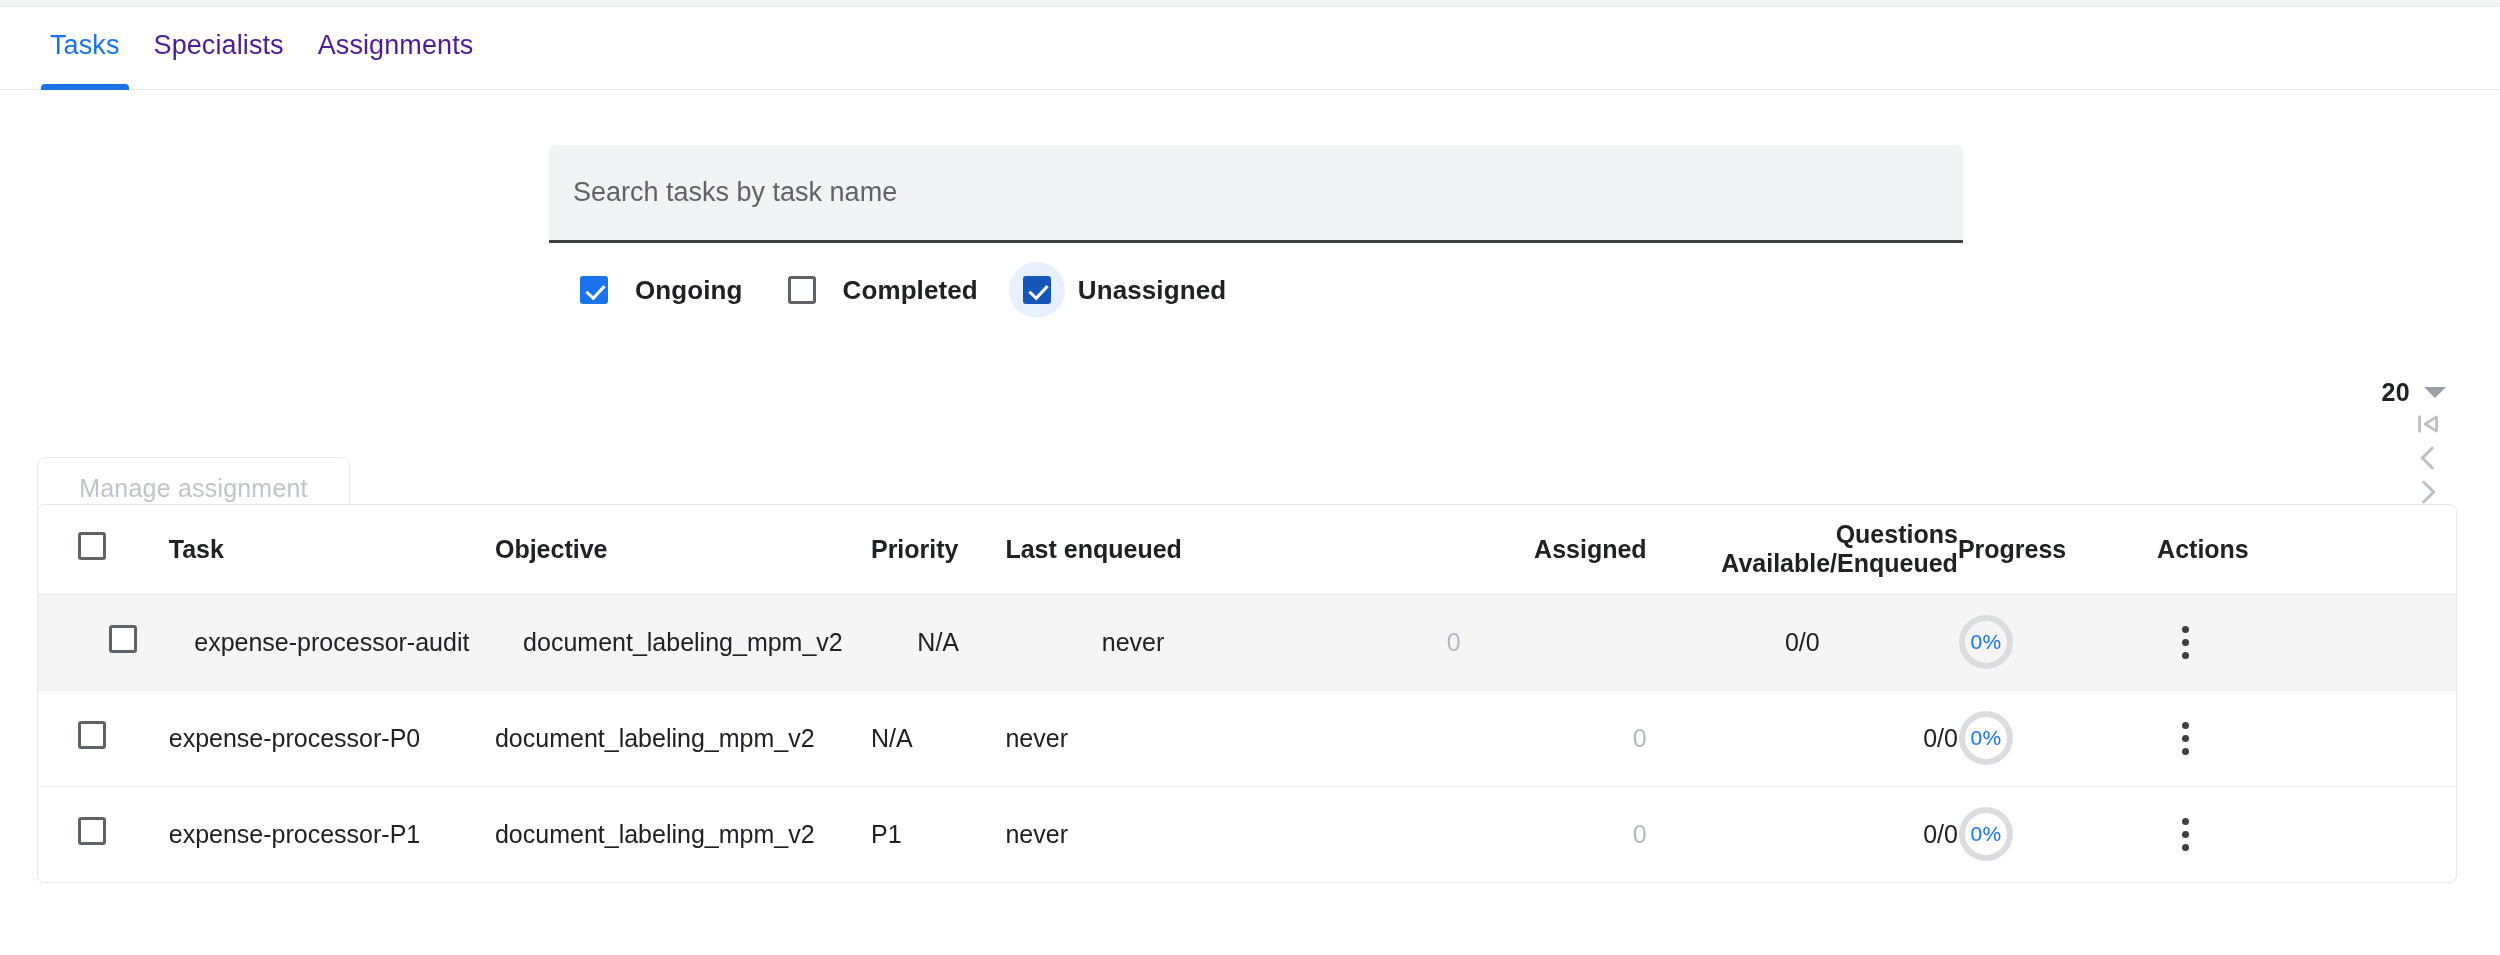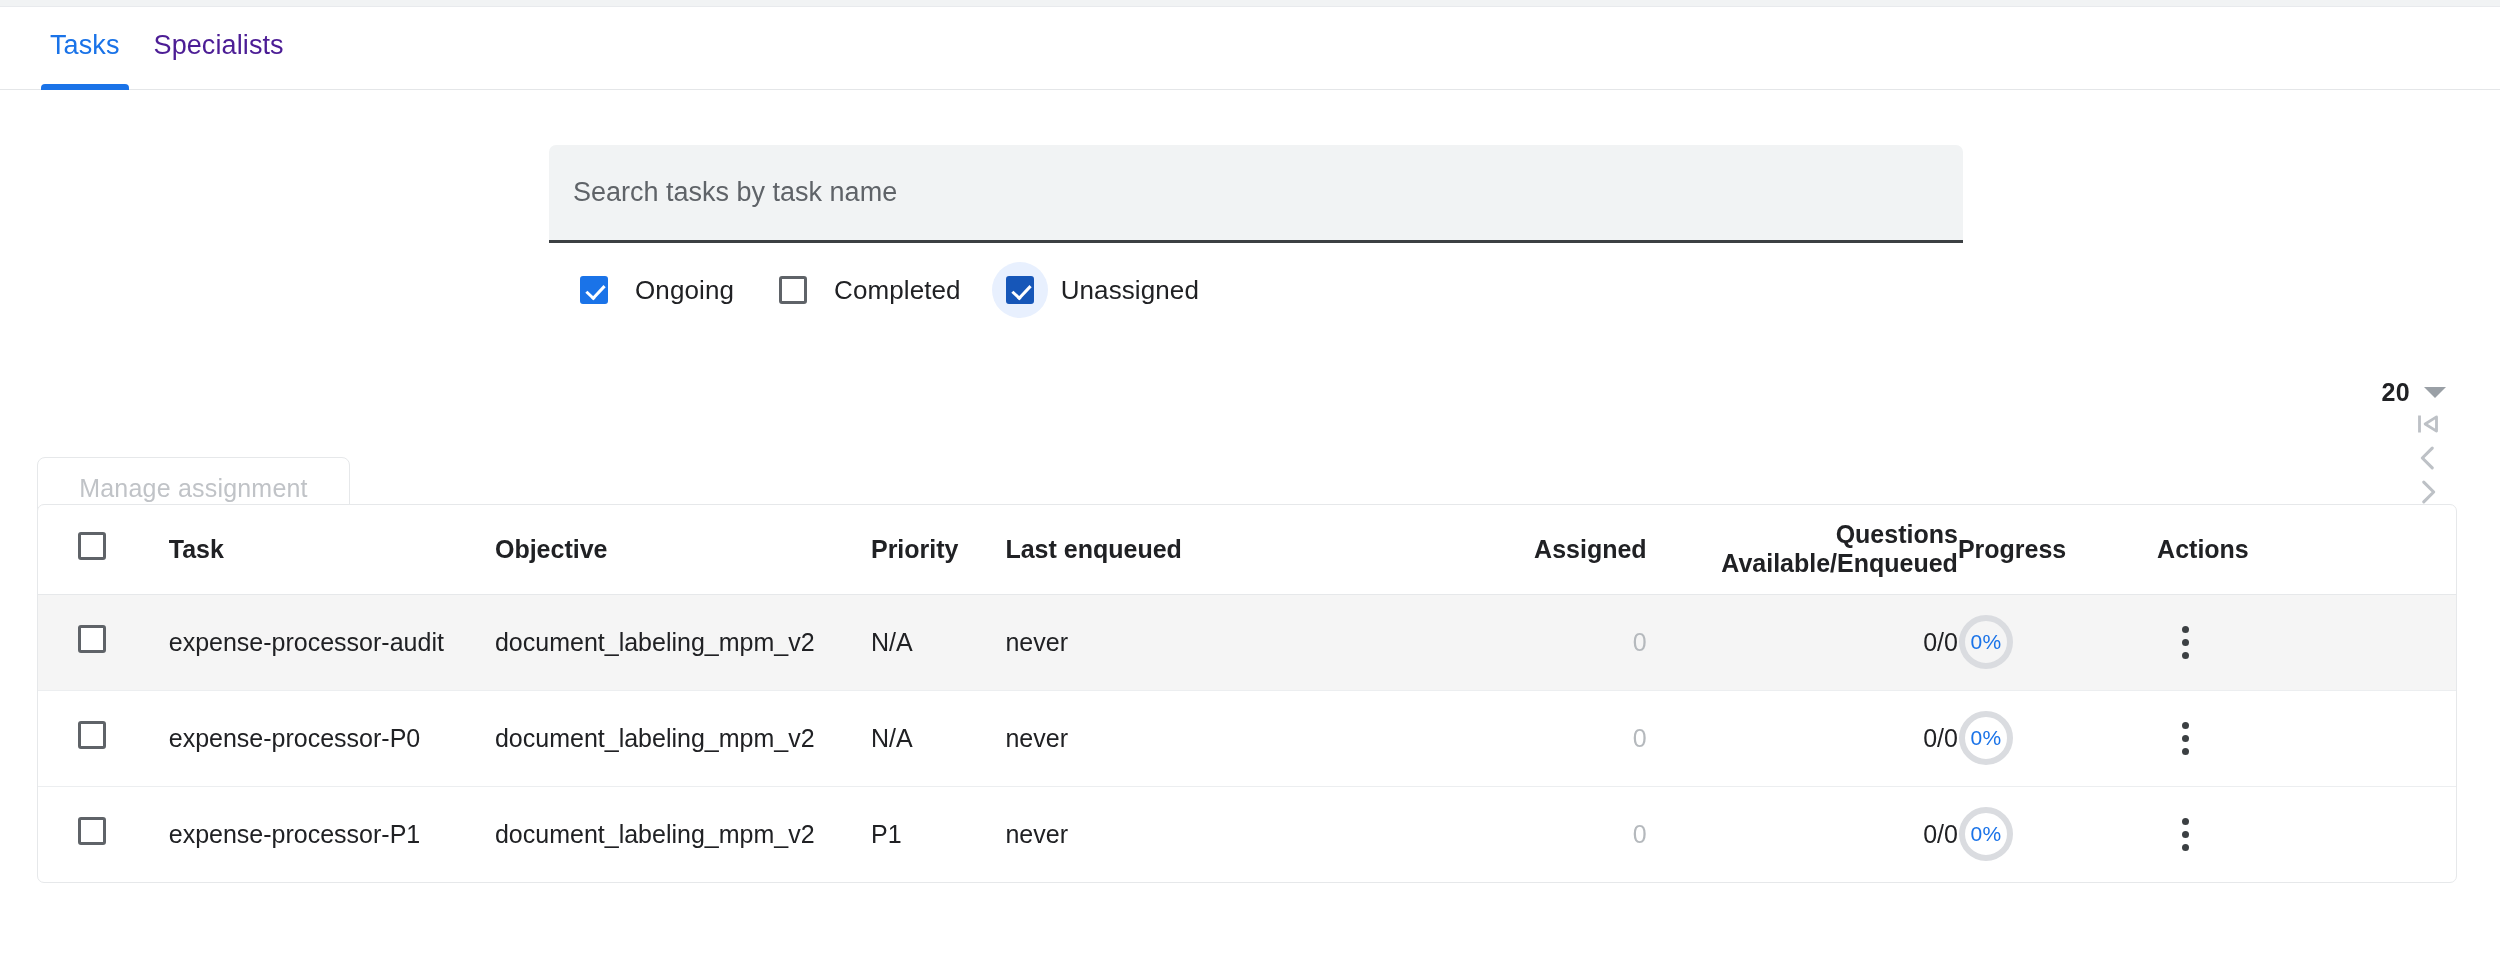--- a/index.html
+++ b/index.html
@@ -62,21 +62,21 @@
     position: absolute; left: 24px; top: 0; width: calc(100% - 48px); height: 95px;
     background: transparent; border: 0; outline: none;
     font-family: "Liberation Sans", sans-serif;
     font-size: 27px; color: #202124;
   }
   .search-input::placeholder { color: #5f6368; opacity: 1; }
 
   
   .filters {
     position: absolute; left: 566px; top: 262px; height: 56px;
-    display: flex; align-items: center;
+    display: flex; align-items: center; font-weight: bold;
   }
   .filter-item { display: flex; align-items: center; height: 56px; cursor: pointer; }
   .cb-hit {
     position: relative; width: 56px; height: 56px;
     display: flex; align-items: center; justify-content: center;
     border-radius: 50%;
   }
   .cb-hit.focused { background: #e8f0fe; }
   .cb {
     width: 28px; height: 28px; border-radius: 3px;
@@ -150,21 +150,21 @@
     font-size: 25px; font-weight: bold; color: #202124;
     text-align: left;
     border-bottom: 1px solid #e6e8ea;
   }
   tbody td {
     height: 96px;
     font-size: 25px; color: #202124;
     border-bottom: 1px solid #eceef0;
   }
   tbody tr:last-child td { border-bottom: none; }
-  tbody tr.hovered td { background: #f5f5f5; }
+  tbody tr.hovered td { background: #f5f5f5; text-align: center; }
 
   
   .col-cb   { width: 105px; }
   .col-task { width: 262px; }
   .col-obj  { width: 302px; }
   .col-prio { width: 108px; }
   .col-last { width: 205px; }
   .col-asg  { width: 310px; }
   .col-que  { width: 250px; }
   .col-prog { width: 160px; }
@@ -207,20 +207,23 @@
 <div class="top-strip-line"></div>
 
 <div class="tabbar">
   <div class="tabs">
     <div class="tab active">
       <span>Tasks</span>
       <span class="tab-underline"></span>
     </div>
     <div class="tab">
       <span>Specialists</span>
+    </div>
+    <div class="tab">
+      <span>Assignments</span>
     </div>
   </div>
 </div>
 
 <div class="search-wrap">
   <div class="search-box"></div>
   <input class="search-input" type="text" placeholder="Search tasks by task name" style="">
   <div class="search-underline"></div>
 </div>
 

